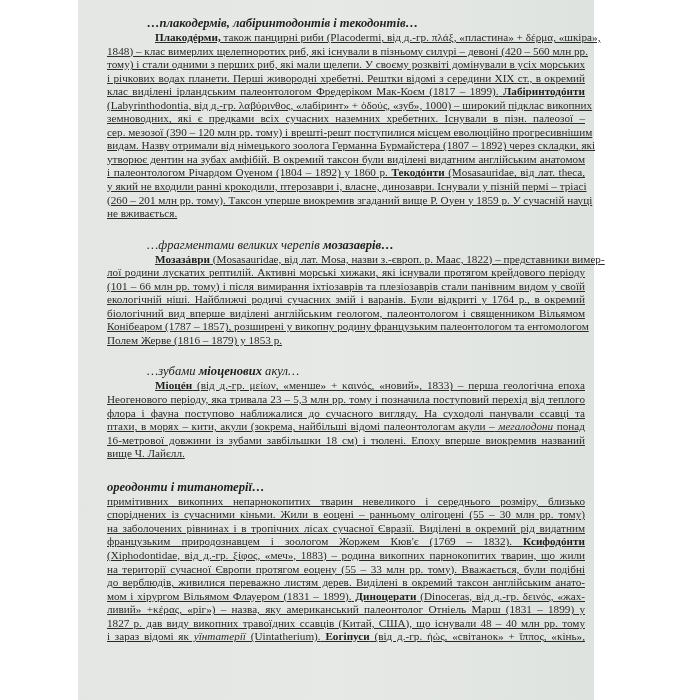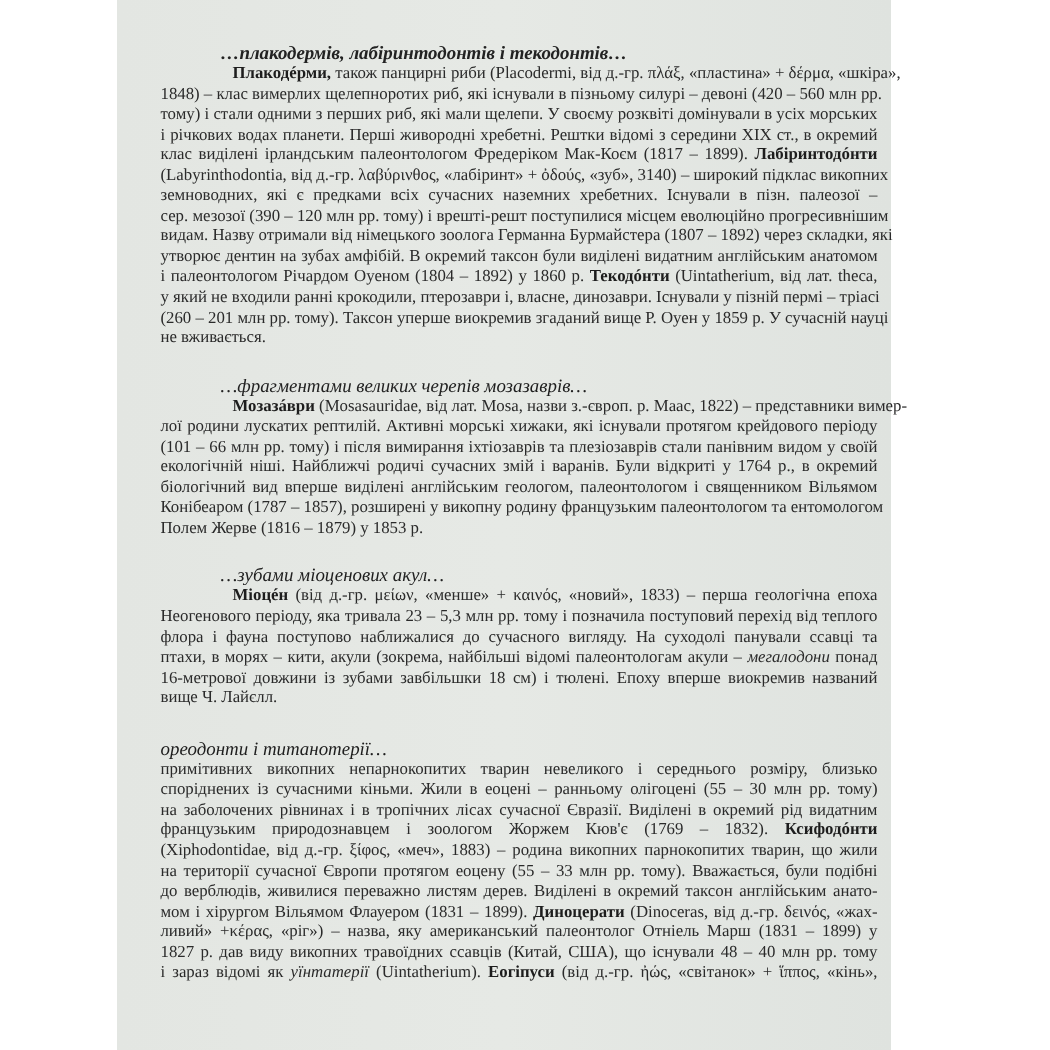--- a/index.html
+++ b/index.html
@@ -2,53 +2,53 @@
 <html><head>
 <meta charset="utf-8">
 <style>
   html, body { margin:0; padding:0; }
   body { width:700px; height:700px; background:#ffffff; position:relative; overflow:hidden; }
   .page {
     position:absolute; left:78px; top:0; width:516px; height:700px;
     background:linear-gradient(90deg,#e3e6e2 0%,#e6e9e5 50%,#dfe3df 100%);
   }
   .content {
-    position:absolute; left:107px; top:28px; width:478px;
+    position:absolute; left:107px; top:16px; width:478px;
     font-family:"Liberation Serif","DejaVu Serif",serif;
     font-size:11.2px; color:#2a2a2a;
   }
-  .line { height:13.55px; line-height:13.55px; white-space:nowrap; text-align:justify; text-align-last:justify; }
+  .line { height:13.55px; line-height:13.55px; white-space:nowrap; text-align:justify; text-align-last:justify;text-decoration:underline; }
   .line.last { text-align-last:left; }
   .indent { padding-left:48px; }
   .h { font-style:italic; font-size:12.6px; color:#222; height:15px; line-height:15px; margin-top:0; }
   .h.ind { padding-left:40px; }
-  .h b { font-weight:normal; }
+  .h b { font-weight:bold; }
   .gap { height:17px; }
   .gap2 { height:19px; }
   b { font-weight:bold; color:#1d1d1d; }
   i { font-style:italic; }
 </style>
 </head>
 <body>
 
 <div class="page"></div>
 
 <div class="content" id="doc">
     <div class="h ind"><span style="font-weight: bold;">…плакодермів, лабіринтодонтів і текодонтів…</span></div>
     <div class="line indent"><b>Плакодéрми,</b><span> також панцирні риби (Placodermi, від д.-гр. πλάξ, «пластина» + δέρμα, «шкіра»,</span></div>
     <div class="line"><span>1848) – клас вимерлих щелепноротих риб, які існували в пізньому силурі – девоні (420 – 560 млн рр.</span></div>
     <div class="line"><span>тому) і стали одними з перших риб, які мали щелепи. У своєму розквіті домінували в усіх морських</span></div>
     <div class="line"><span>і річкових водах планети. Перші живородні хребетні. Рештки відомі з середини XIX ст., в окремий</span></div>
     <div class="line"><span>клас виділені ірландським палеонтологом Фредеріком Мак-Коєм (1817 – 1899).</span><b> Лабіринтодóнти</b></div>
-    <div class="line"><span>(Labyrinthodontia, від д.-гр. λαβύρινθος, «лабіринт» + ὀδούς, «зуб», 3140) – широкий підклас викопних</span></div>
+    <div class="line"><span>(Labyrinthodontia, від д.-гр. λαβύρινθος, «лабіринт» + ὀδούς, «зуб», 1000) – широкий підклас викопних</span></div>
     <div class="line"><span>земноводних, які є предками всіх сучасних наземних хребетних. Існували в пізн. палеозої –</span></div>
     <div class="line"><span>сер. мезозої (390 – 120 млн рр. тому) і врешті-решт поступилися місцем еволюційно прогресивнішим</span></div>
     <div class="line"><span>видам. Назву отримали від німецького зоолога Германна Бурмайстера (1807 – 1892) через складки, які</span></div>
     <div class="line"><span>утворює дентин на зубах амфібій. В окремий таксон були виділені видатним англійським анатомом</span></div>
-    <div class="line"><span>і палеонтологом Річардом Оуеном (1804 – 1892) у 1860 р.</span><b> Текодóнти</b><span> (Uintatherium, від лат. theca,</span></div>
+    <div class="line"><span>і палеонтологом Річардом Оуеном (1804 – 1892) у 1860 р.</span><b> Текодóнти</b><span> (Mosasauridae, від лат. theca,</span></div>
     <div class="line"><span>у який не входили ранні крокодили, птерозаври і, власне, динозаври. Існували у пізній пермі – тріасі</span></div>
     <div class="line"><span>(260 – 201 млн рр. тому). Таксон уперше виокремив згаданий вище Р. Оуен у 1859 р. У сучасній науці</span></div>
     <div class="line last"><span>не вживається.</span></div>
     <div class="gap"></div>
     <div class="h ind"><span>…фрагментами великих черепів </span><b>мозазаврів…</b></div>
     <div class="line indent"><b>Мозазáври</b><span> (Mosasauridae, від лат. Mosa, назви з.-європ. р. Маас, 1822) – представники вимер-</span></div>
     <div class="line"><span>лої родини лускатих рептилій. Активні морські хижаки, які існували протягом крейдового періоду</span></div>
     <div class="line"><span>(101 – 66 млн рр. тому) і після вимирання іхтіозаврів та плезіозаврів стали панівним видом у своїй</span></div>
     <div class="line"><span>екологічній ніші. Найближчі родичі сучасних змій і варанів. Були відкриті у 1764 р., в окремий</span></div>
     <div class="line"><span>біологічний вид вперше виділені англійським геологом, палеонтологом і священником Вільямом</span></div>

